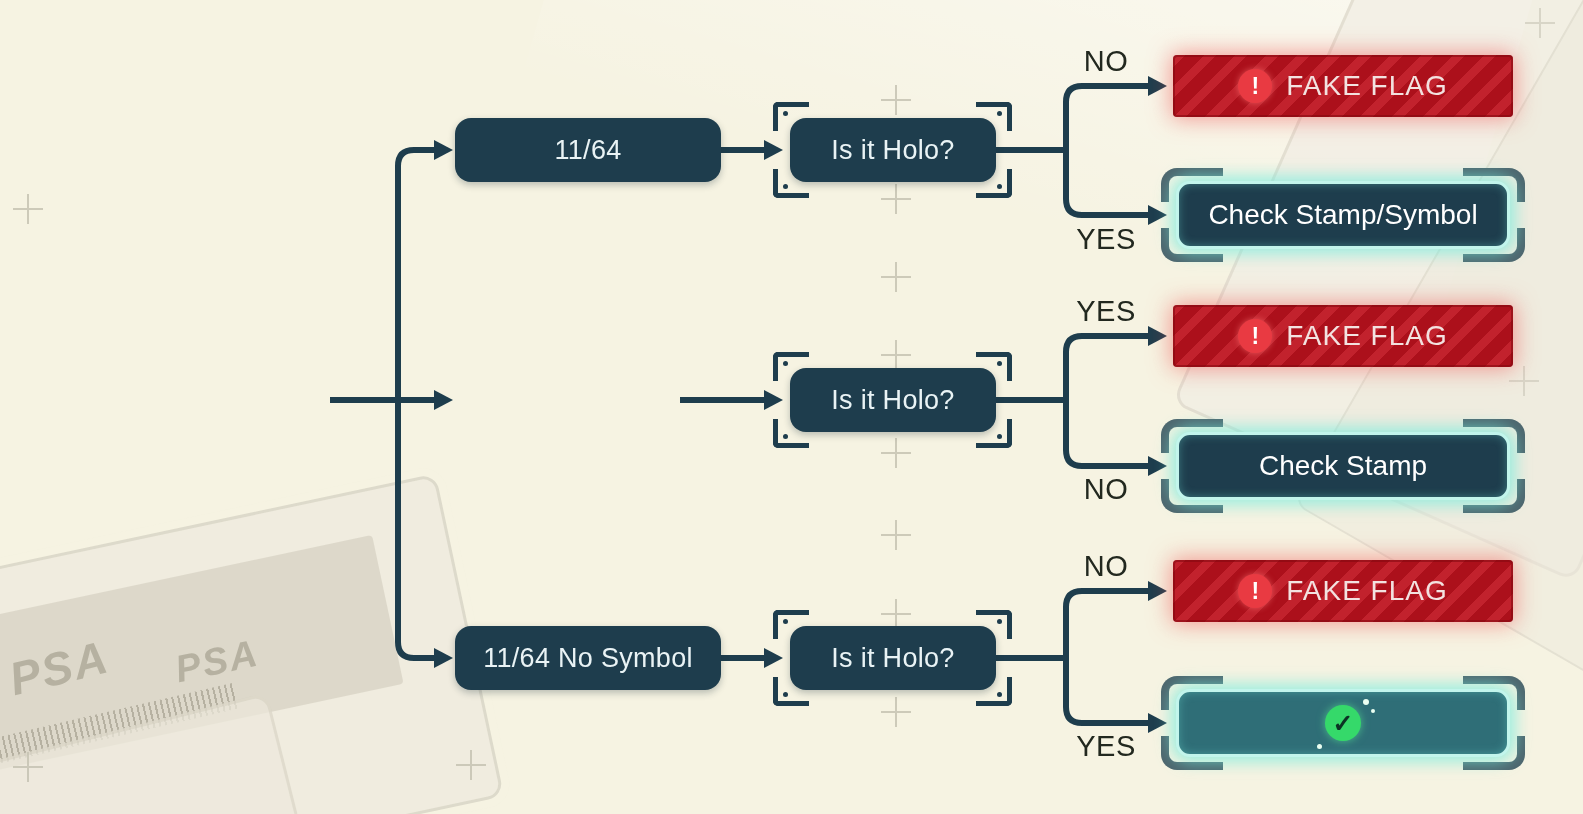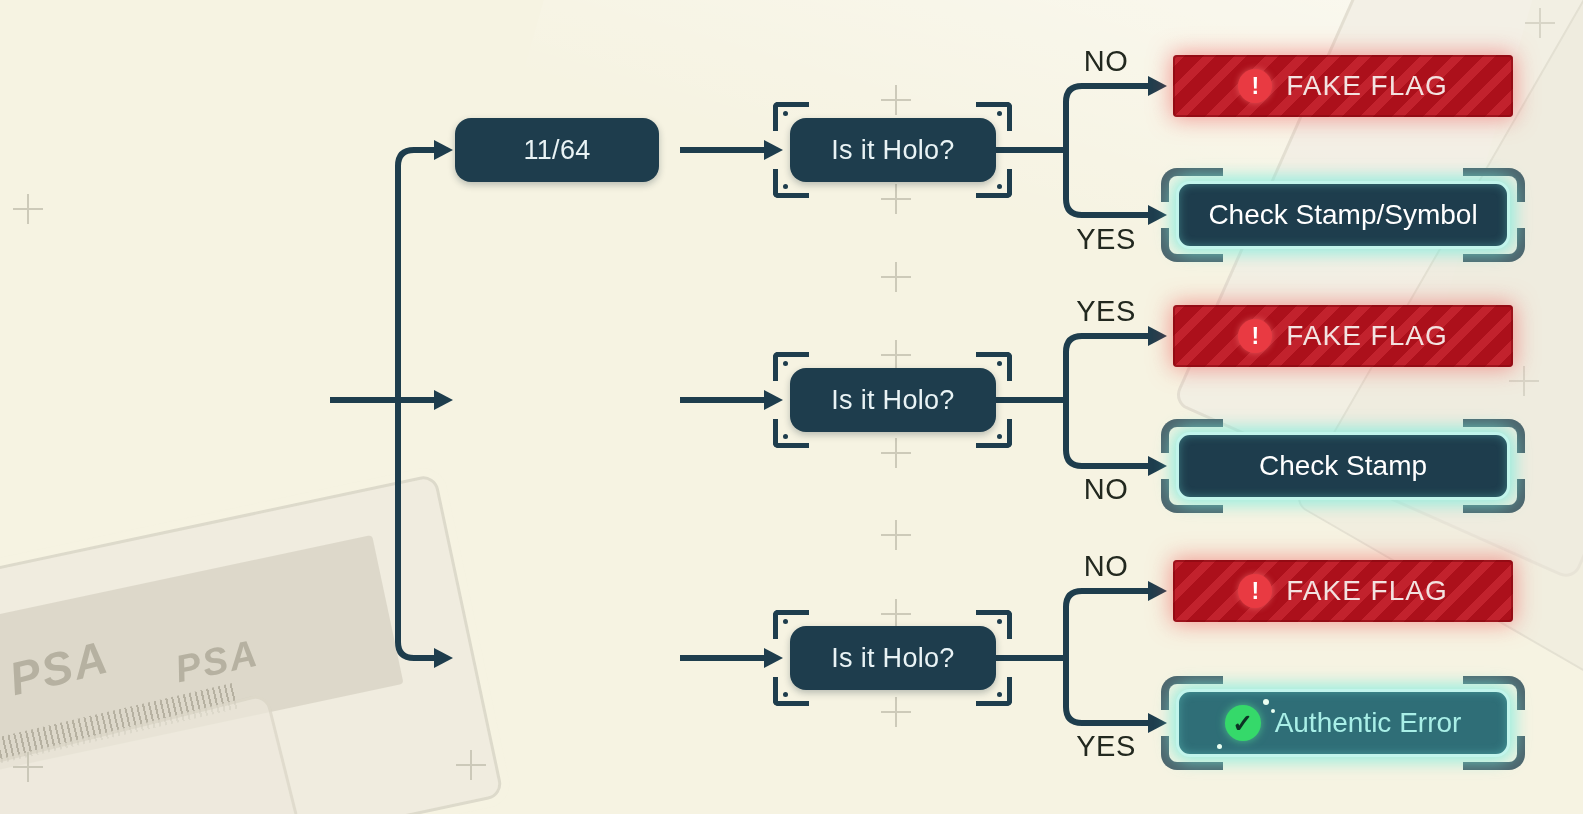--- a/index.html
+++ b/index.html
@@ -58,21 +58,21 @@
   .wire { stroke:#1e3d4d; stroke-width:6; fill:none; stroke-linejoin:round; }
   .head { fill:#1e3d4d; }
   
   .node {
     position:absolute; background:#1e3d4d; color:#e9f3f5;
     display:flex; align-items:center; justify-content:center; text-align:center;
     font-size:27px; letter-spacing:0.3px; border-radius:16px;
     box-shadow:0 3px 7px rgba(25,45,55,0.28);
   }
   .node.root { left:62px; top:349px; width:268px; height:103px; border-radius:22px; padding:0 28px; line-height:1.32; }
-  .cond { left:455px; width:204px; height:64px; }
+  .cond { left:455px; width:266px; height:64px; }
   .holo { left:790px; width:206px; height:64px; }
   .r0 { top:118px; } .r1 { top:368px; } .r2 { top:626px; }
   
   .holo-frame { position:absolute; left:773px; width:239px; height:96px; pointer-events:none; }
   .hf0 { top:102px; } .hf1 { top:352px; } .hf2 { top:610px; }
   .hb { position:absolute; width:36px; height:29px; }
   .hb.tl { left:0; top:0; border-top:5px solid #1e3d4d; border-left:5px solid #1e3d4d; border-top-left-radius:5px; }
   .hb.tr { right:0; top:0; border-top:5px solid #1e3d4d; border-right:5px solid #1e3d4d; border-top-right-radius:5px; }
   .hb.bl { left:0; bottom:0; border-bottom:5px solid #1e3d4d; border-left:5px solid #1e3d4d; border-bottom-left-radius:5px; }
   .hb.br { right:0; bottom:0; border-bottom:5px solid #1e3d4d; border-right:5px solid #1e3d4d; border-bottom-right-radius:5px; }
@@ -189,20 +189,21 @@
 
     <path class="wire" d="M995 658 H1066"></path>
     <path class="wire" d="M1066 658 V607 Q1066 591 1082 591 H1148"></path>
     <path class="wire" d="M1066 658 V707 Q1066 723 1082 723 H1148"></path>
     <polygon class="head" points="1148,581 1148,601 1167,591"></polygon>
     <polygon class="head" points="1148,713 1148,733 1167,723"></polygon>
   </svg>
 
 
   <div class="node cond r0">11/64</div>
+  <div class="node cond r2">11/64 No Symbol</div>
 
   <div class="holo-frame hf0">
     <div class="hb tl"></div>
     <div class="hb tr"></div>
     <div class="hb bl"></div>
     <div class="hb br"></div>
   </div>
   <div class="node holo r0">Is it Holo?</div>
 
   <div class="holo-frame hf1">
@@ -267,16 +268,15 @@
     <div class="ob bl"></div>
     <div class="ob br"></div>
   </div>
   <div class="glowbox authentic">
     <span class="check-dot">
       <span>✓</span>
       <span class="spark sp1"></span>
       <span class="spark sp2"></span>
       <span class="spark sp3"></span>
     </span>
-    <span>Authentic Error</span>
   </div>
 
 </div>
 
 </body></html>

